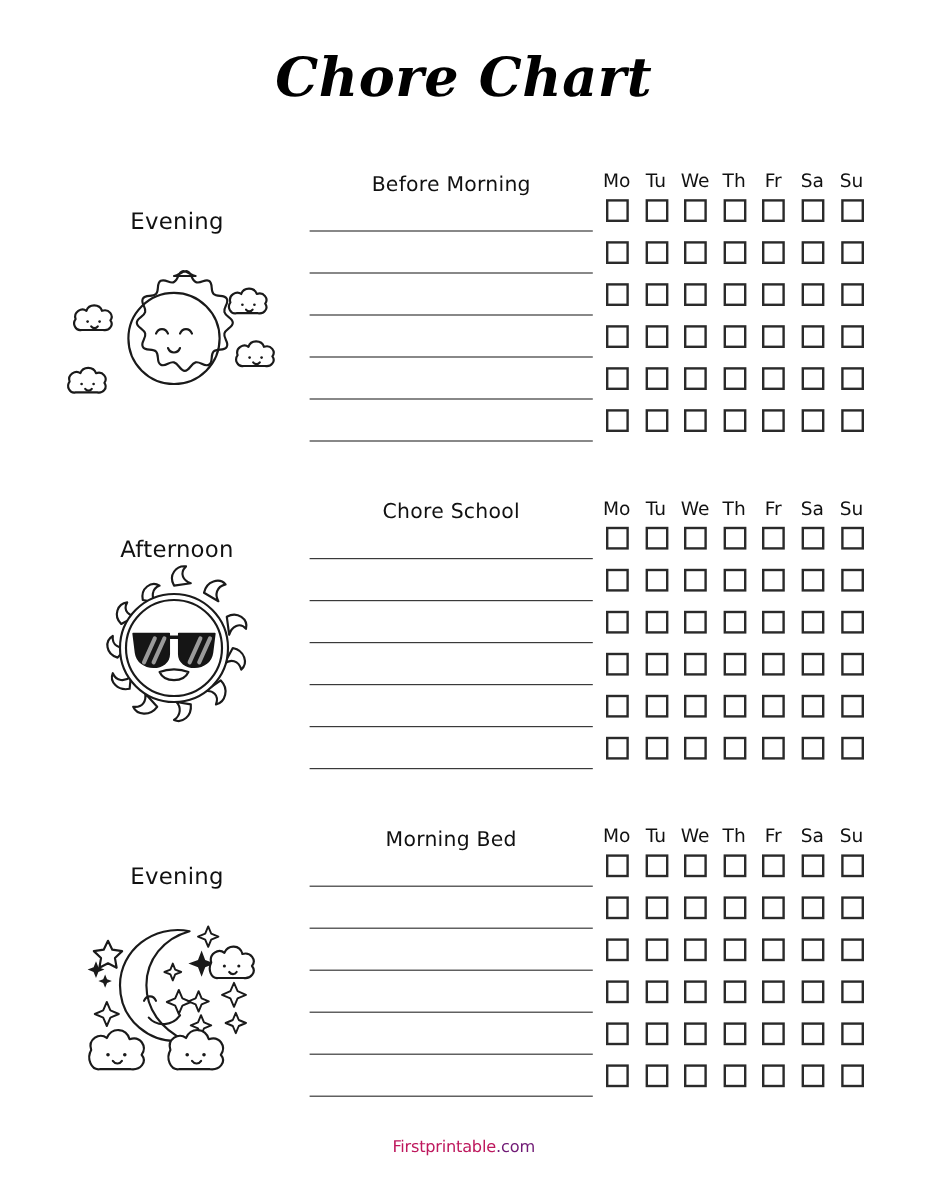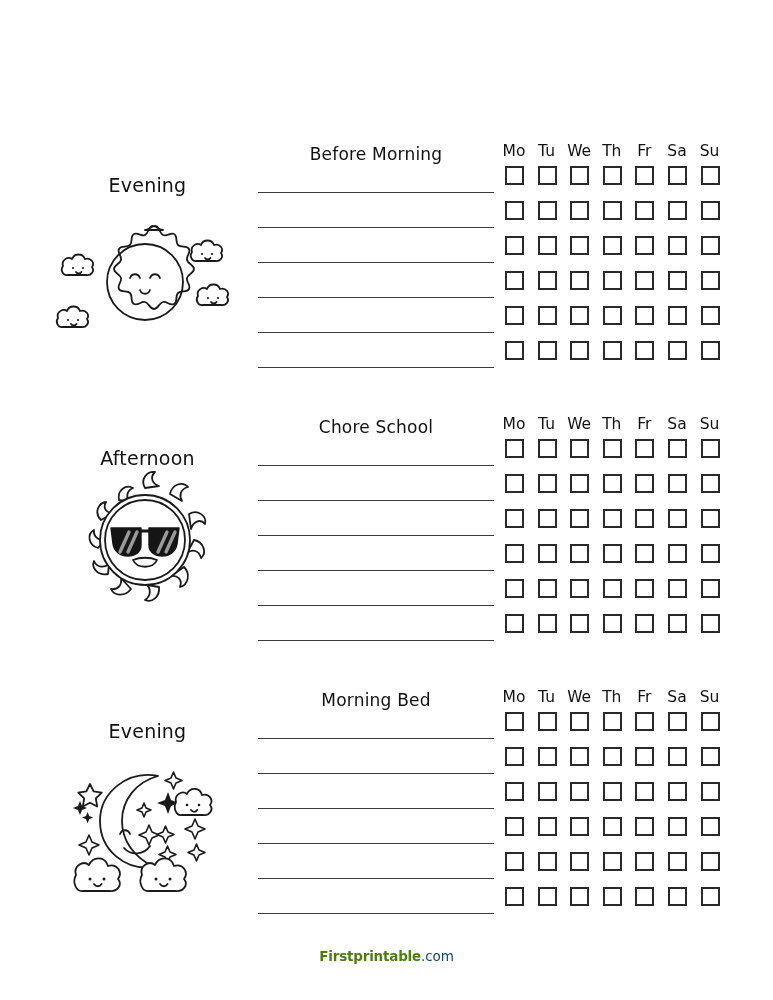--- a/index.html
+++ b/index.html
@@ -135,35 +135,36 @@
     position: absolute;
     left: 0;
     top: 950px;
     width: 773px;
     text-align: center;
     font-family: "DejaVu Sans", sans-serif;
     font-size: 13.5px;
     line-height: 1;
   }
   .footer .brand {
-    font-weight: 700;
-    color: #4d7c0f;
+    font-weight: 400;
+    color: #be185d;
     letter-spacing: -0.2px;
   }
   .footer .tld {
     font-weight: 400;
-    color: #0c4a6e;
+    color: #701a75;
     letter-spacing: -0.1px;
   }
 </style>
 </head>
 <body>
 
 <div class="page">
 
+  <div class="title">Chore Chart</div>
 
   <div class="art" id="art-morning">
     <svg width="210" height="130" viewBox="0 0 210 130" fill="none" stroke="#1a1a1a" stroke-width="1.8" stroke-linecap="round" stroke-linejoin="round">
 
       <path d="M105 12
                c4 0 7 -5 11 -4 c4 1 3 7 7 9 c4 2 8 -3 11 -1 c4 2 1 8 4 11
                c3 3 9 0 11 4 c2 4 -3 7 -2 11 c1 4 7 5 7 9 c0 4 -6 5 -7 9
                c-1 4 4 7 2 11 c-2 4 -8 1 -11 4 c-3 3 0 9 -4 11 c-4 2 -7 -3 -11 -2
                c-4 1 -5 7 -9 7 c-4 0 -5 -6 -9 -7 c-4 -1 -7 4 -11 2 c-4 -2 -1 -8 -4 -11
                c-3 -3 -9 0 -11 -4 c-2 -4 3 -7 2 -11 c-1 -4 -7 -5 -7 -9

